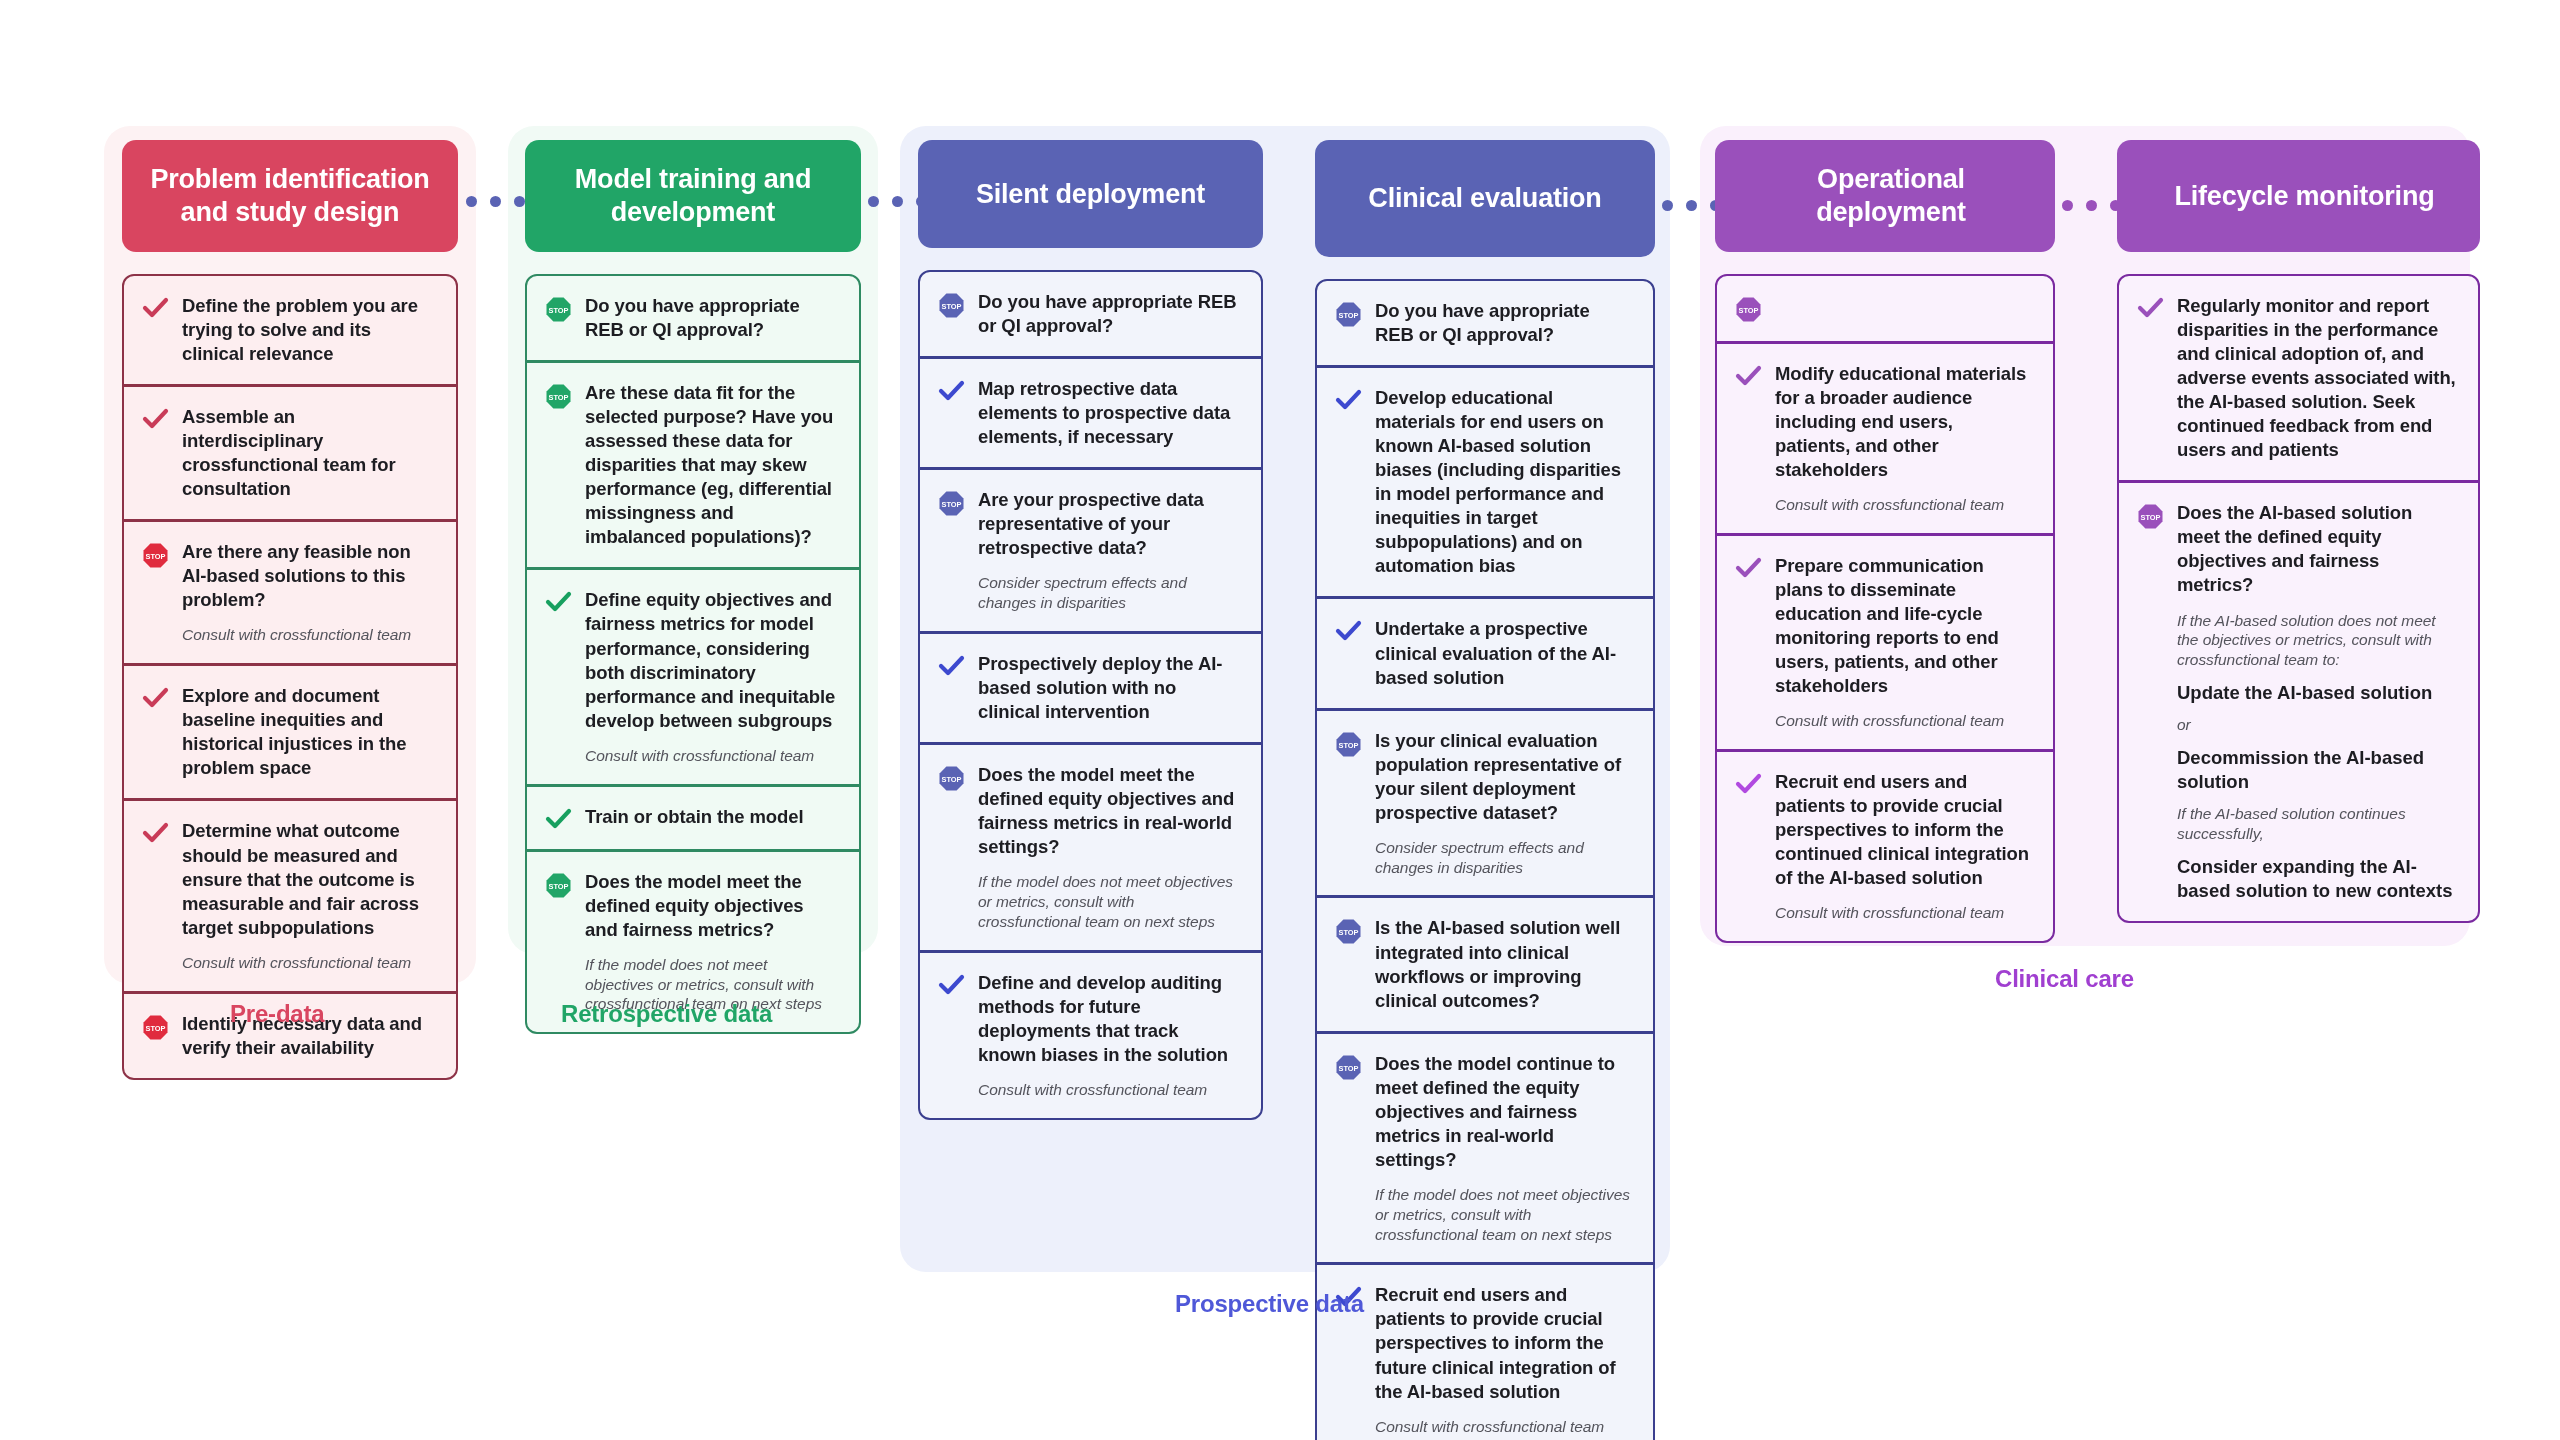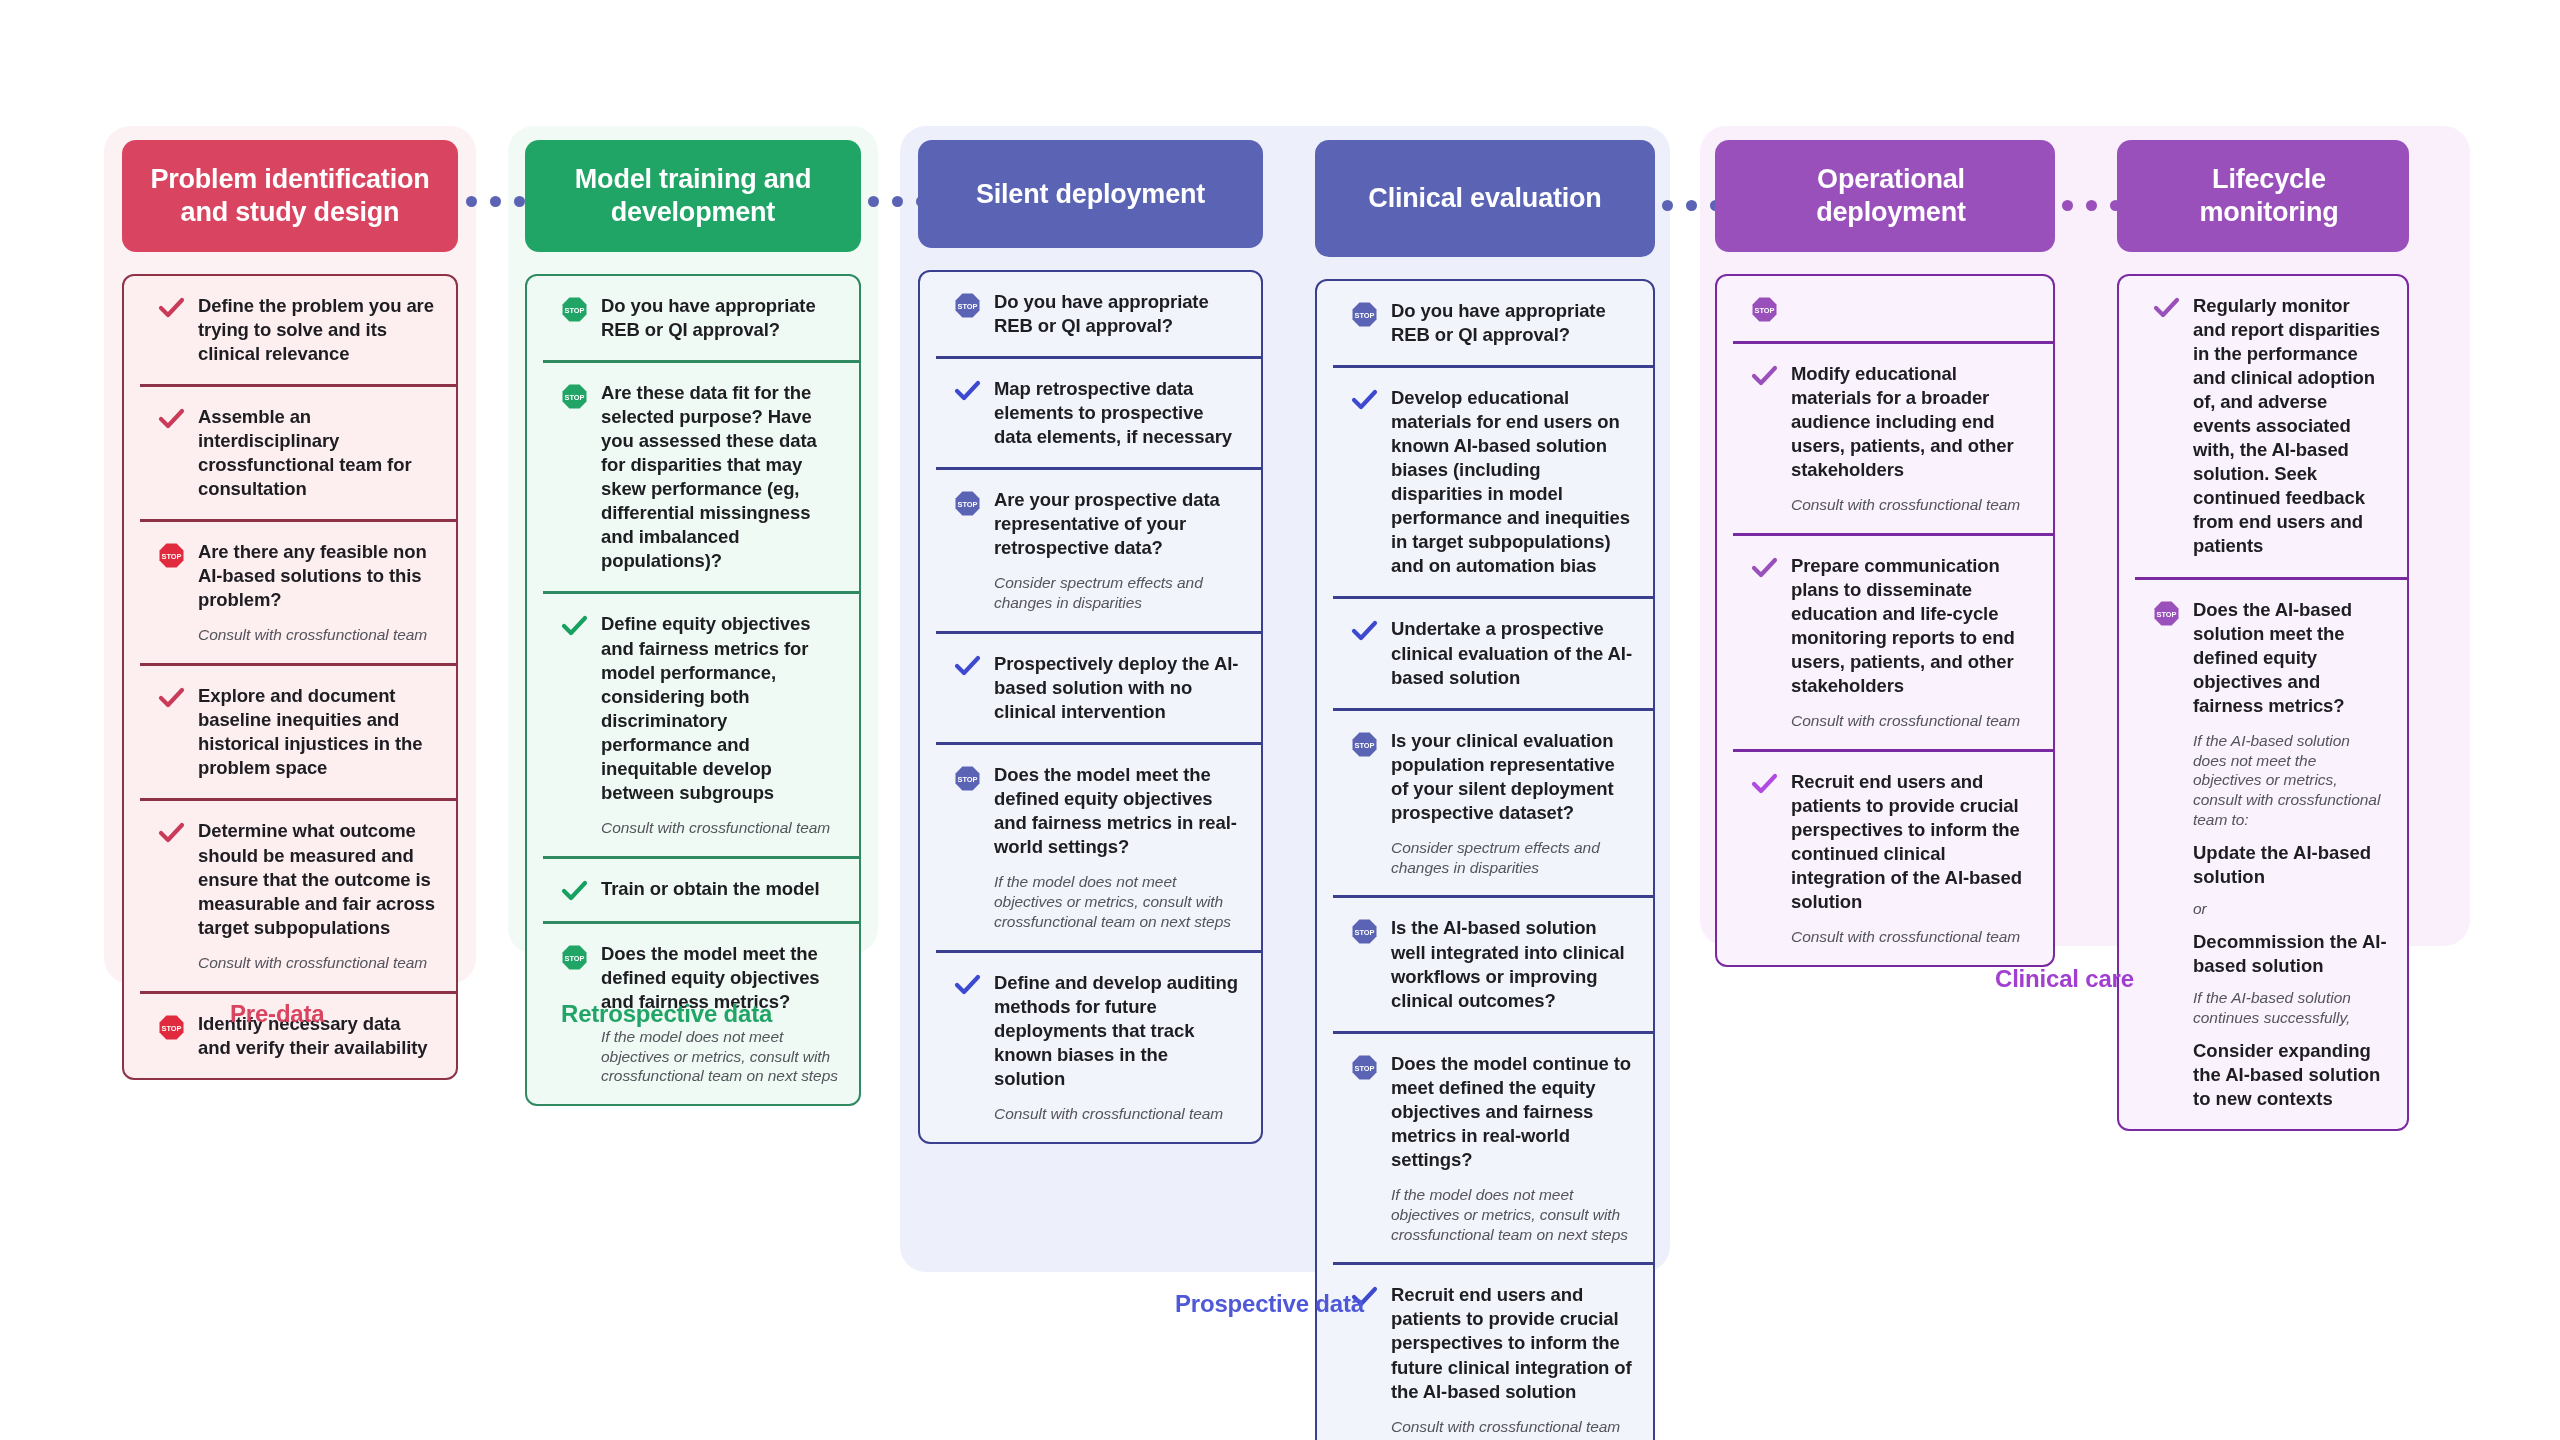--- a/index.html
+++ b/index.html
@@ -41,21 +41,20 @@
     justify-content: center;
     text-align: center;
     padding: 8px 14px;
   }
 
   .card {
     border-radius: 12px;
     border-width: 2px;
     border-style: solid;
     overflow: hidden;
-    padding-left: 16px;
   }
 
   .item {
     display: flex;
     align-items: flex-start;
     padding: 18px 20px 18px 18px;
     gap: 13px;
   }
   .item + .item { border-top-width: 3px; border-top-style: solid; }
 
@@ -482,21 +481,21 @@
             </svg>
           </span>
         <div class="body">
           <div class="main-text">Recruit end users and patients to provide crucial perspectives to inform the continued clinical integration of the AI-based solution</div>
           <div class="note">Consult with crossfunctional team</div>
         </div>
       </div>
     </div>
   </div>
 
-  <div class="col t-purple" style="left:2117px; top:140px; width:292px;">
+  <div class="col t-purple" style="left:2117px; top:140px; width:363px;">
     <div class="stage-header" style="height:112px;">Lifecycle monitoring</div>
     <div class="card" style="margin-top:22px;">
       <div class="item">
         <span class="marker">
             <svg width="27" height="24" viewBox="0 0 27 24">
               <path d="M3 12 L10 19 L24 4" stroke="#9a50bb" stroke-width="4.2" fill="none" stroke-linecap="round" stroke-linejoin="round"></path>
             </svg>
           </span>
         <div class="body">
             <div class="main-text">Regularly monitor and report disparities in the performance and clinical adoption of, and adverse events associated with, the AI-based solution. Seek continued feedback from end users and patients</div>

